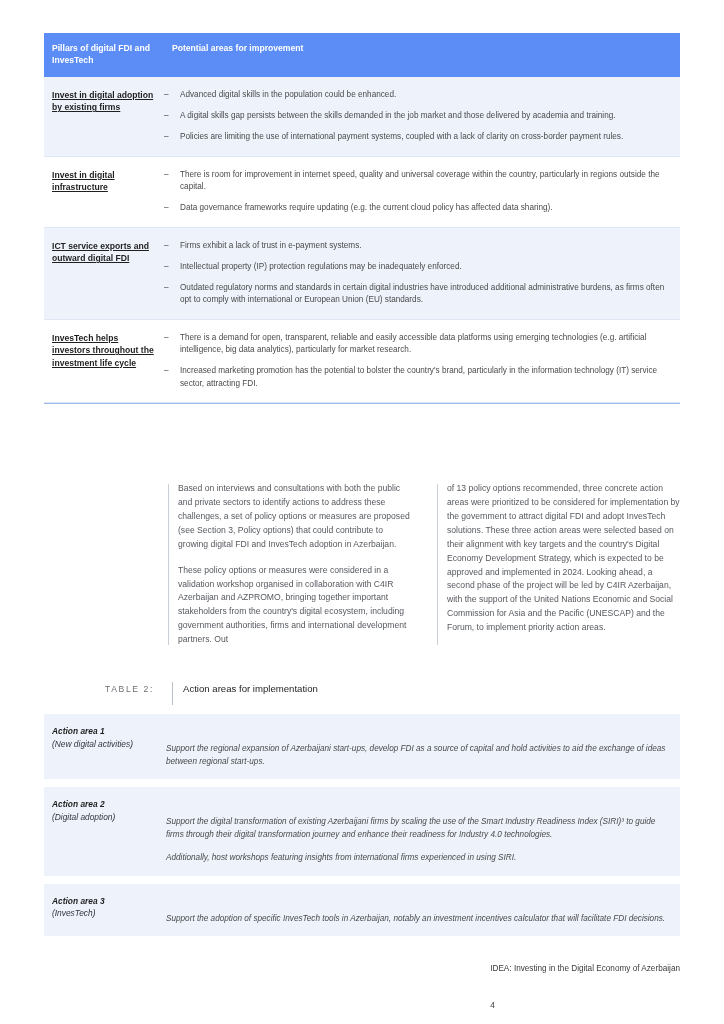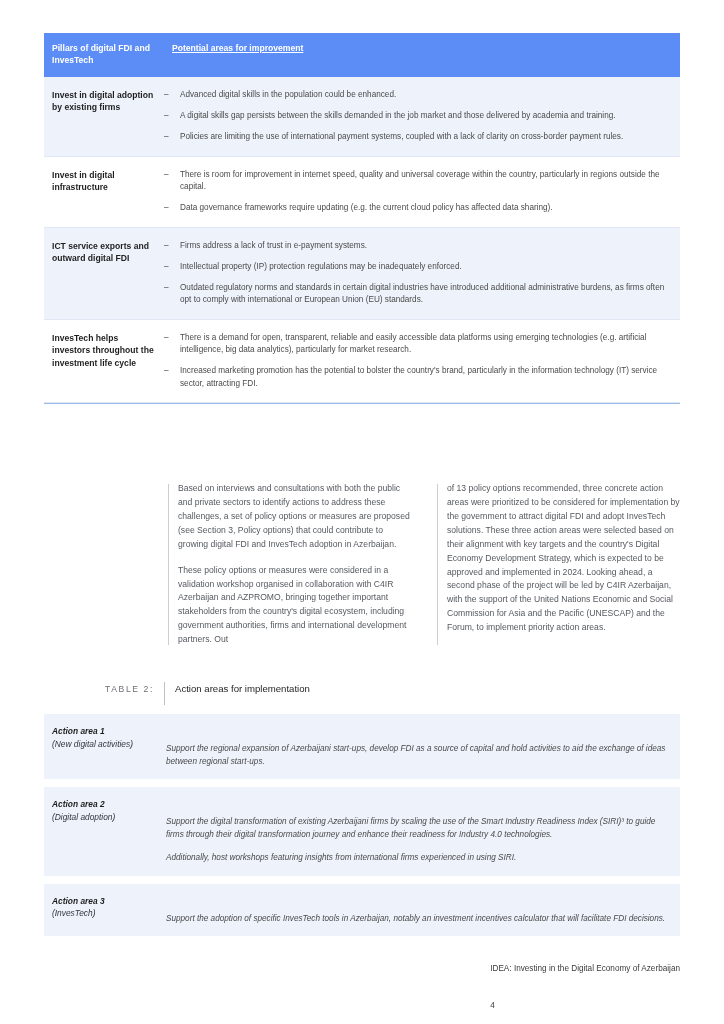--- a/index.html
+++ b/index.html
@@ -14,28 +14,29 @@
   .page{position:absolute;left:0;top:0;width:724px;height:716px;}
 
   
   .t1{position:absolute;left:44px;top:33px;width:636px;}
   .t1-head{
     background:#5c8df6;color:#ffffff;
     display:flex;padding:10px 10px 10px 8px;
     font-size:8.6px;font-weight:bold;line-height:1.38;
   }
   .t1-head .c1{width:120px;flex:0 0 120px;}
-  .t1-head .c2{flex:1;text-decoration:underline;}
+  .t1-head .c2{flex:1;}
   .t1-row{display:flex;border-bottom:1px solid #dfe7f5;}
   .t1-row.tint{background:#edf2fb;}
   .t1-row .c1{
     width:120px;flex:0 0 120px;
     font-size:8.6px;font-weight:bold;color:#1f1f1f;
     line-height:1.45;padding:12px 8px 12px 8px;
     box-sizing:border-box;
+    text-decoration:underline;
   }
   .t1-row .c2{flex:1;padding:12px 10px 12px 0;box-sizing:border-box;}
   .bullets{margin:0;padding:0;list-style:none;}
   .bullets li{
     display:flex;font-size:8.2px;line-height:1.5;color:#4a4a4a;
     margin-bottom:9px;
   }
   .bullets li:last-child{margin-bottom:0;}
   .bullets .dash{flex:0 0 16px;color:#4a4a4a;}
   .bullets .txt{flex:1;}
@@ -49,21 +50,21 @@
   .col:before{
     content:"";position:absolute;left:0;top:2px;bottom:2px;width:1px;background:#c9cfd6;
   }
   .col p{
     margin:0 0 12px 0;font-size:8.6px;line-height:1.62;color:#55595e;
   }
   .col p:last-child{margin-bottom:0;}
 
   
   .t2{position:absolute;left:44px;top:682px;width:636px;}
-  .t2-title{display:flex;align-items:flex-start;padding-bottom:9px;}
+  .t2-title{display:flex;align-items:flex-start;padding-bottom:9px;gap:8px;}
   .t2-title .lbl{
     width:120px;flex:0 0 120px;text-align:right;padding-right:10px;
     box-sizing:border-box;font-size:8.6px;letter-spacing:1.6px;color:#6b6f74;
     padding-top:2px;
   }
   .t2-title .ttl{
     flex:1;border-left:1px solid #b9bfc6;padding-left:10px;
     font-size:9.6px;color:#1f1f1f;padding-top:1px;min-height:22px;
   }
   .t2-row{display:flex;background:#edf2fb;border-bottom:1px solid #ffffff;font-style:italic;}
@@ -129,21 +130,21 @@
               </li>
             </ul>
           </div>
         </div>
         <div class="t1-row tint">
           <div class="c1">ICT service exports and outward digital FDI</div>
           <div class="c2">
             <ul class="bullets">
               <li>
                 <span class="dash">–</span>
-                <span class="txt">Firms address a lack of trust in e-payment systems.</span>
+                <span class="txt">Firms exhibit a lack of trust in e-payment systems.</span>
               </li>
               <li>
                 <span class="dash">–</span>
                 <span class="txt">Intellectual property (IP) protection regulations may be inadequately enforced.</span>
               </li>
               <li>
                 <span class="dash">–</span>
                 <span class="txt">Outdated regulatory norms and standards in certain digital industries have introduced additional administrative burdens, as firms often opt to comply with international or European Union (EU) standards.</span>
               </li>
             </ul>

